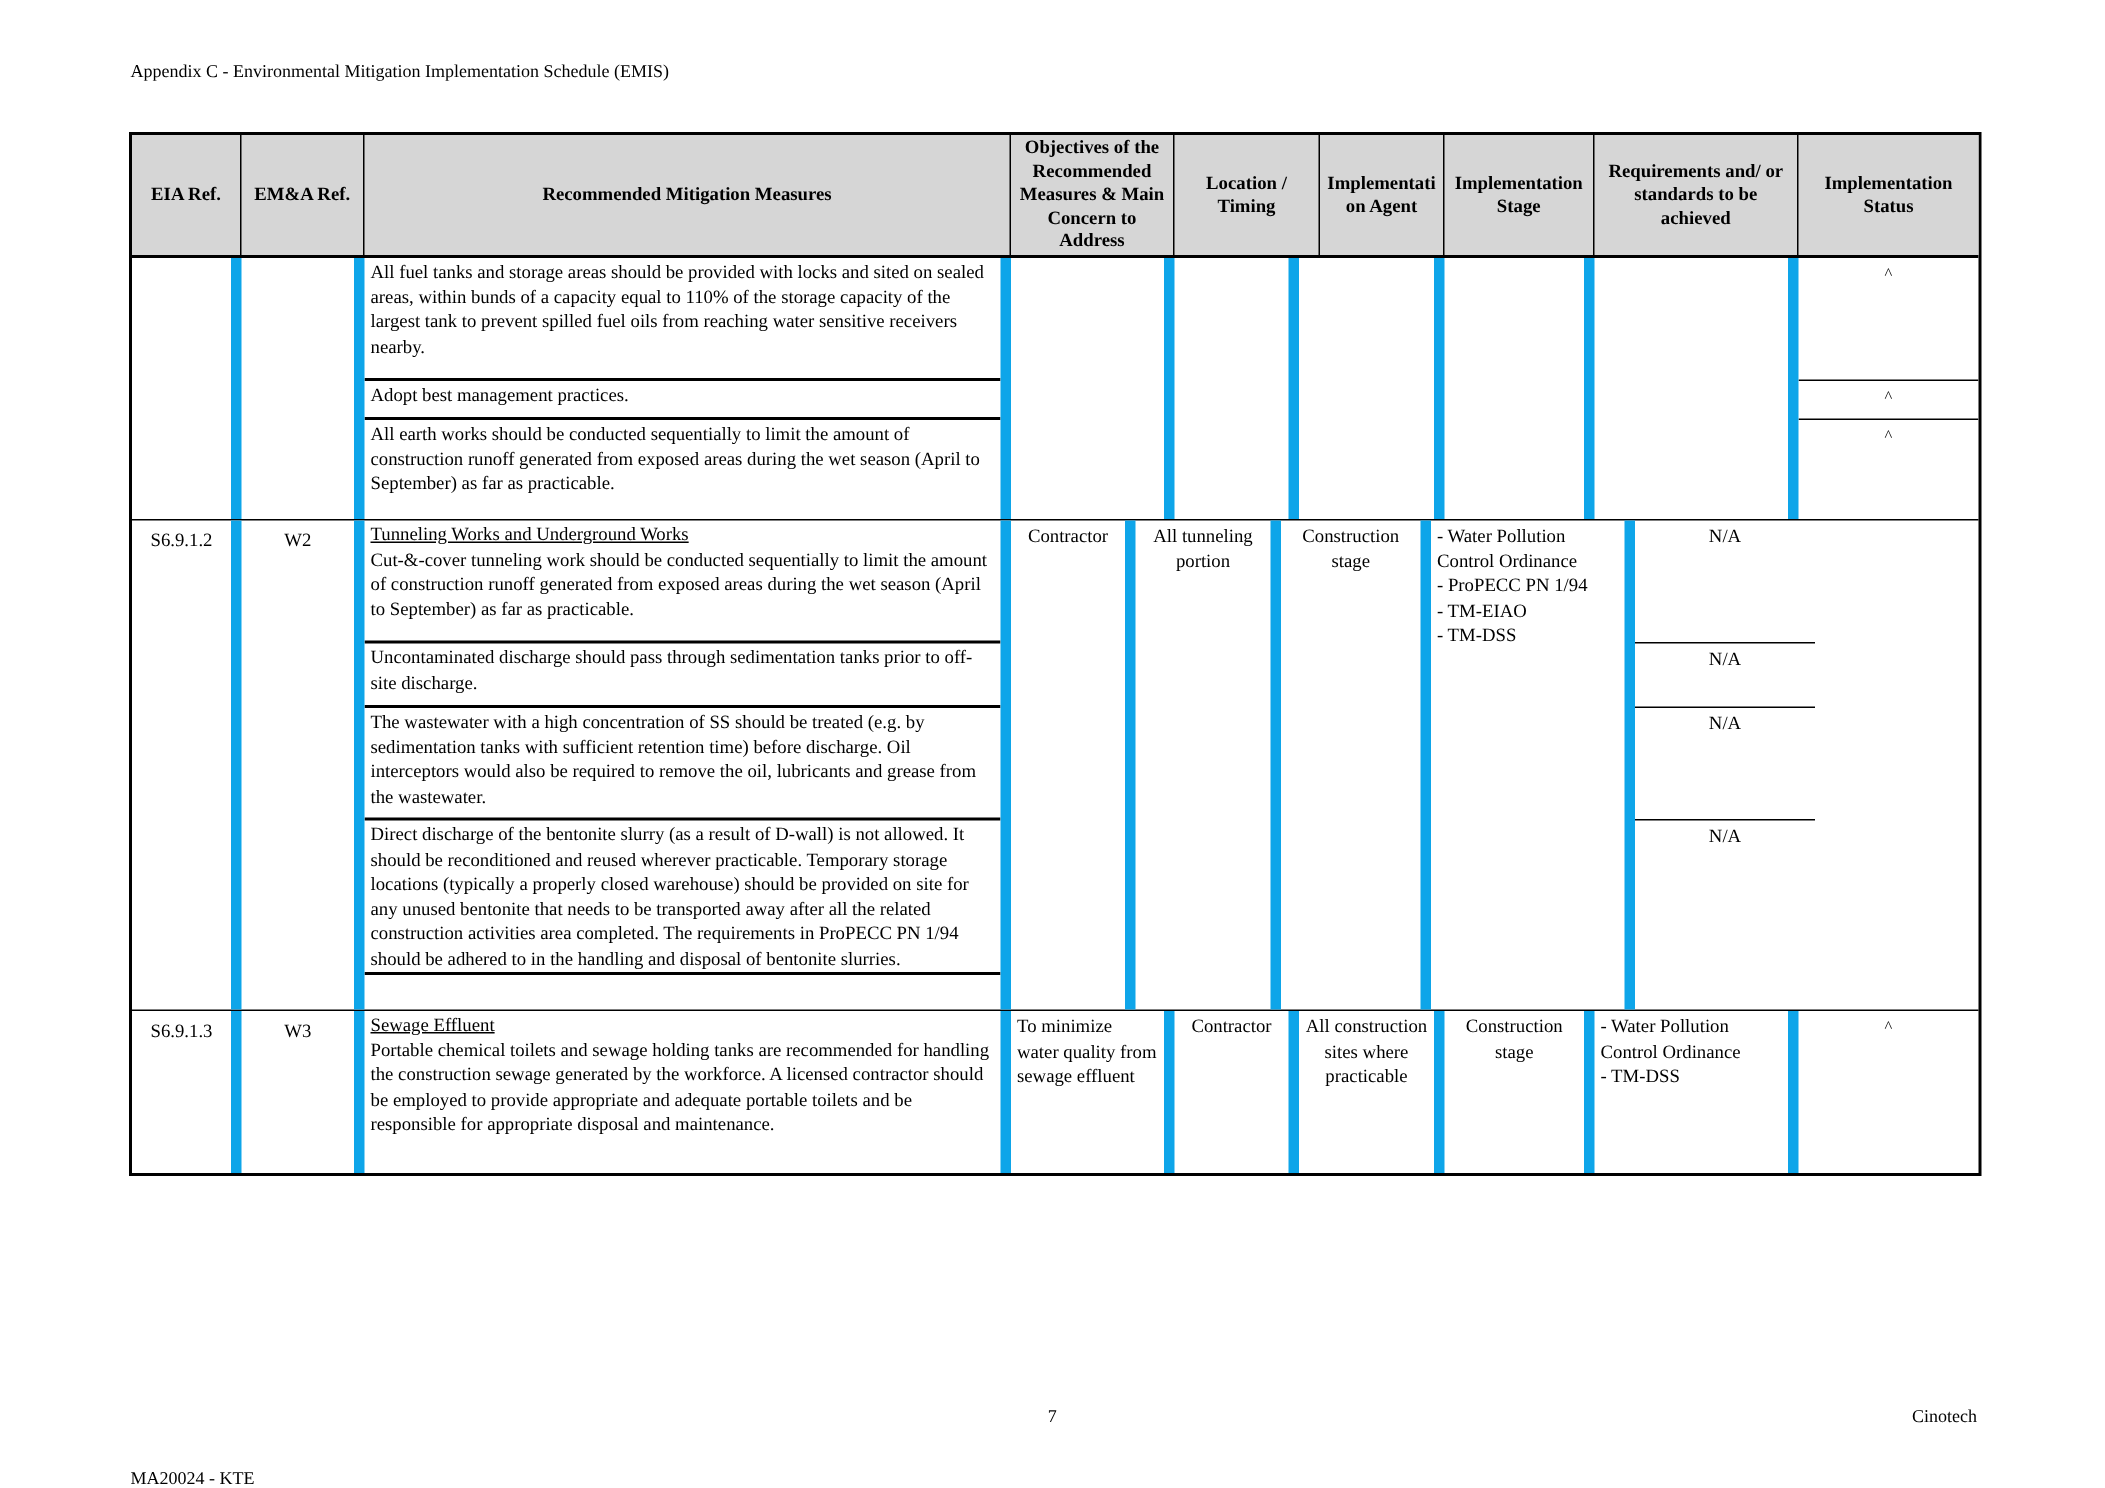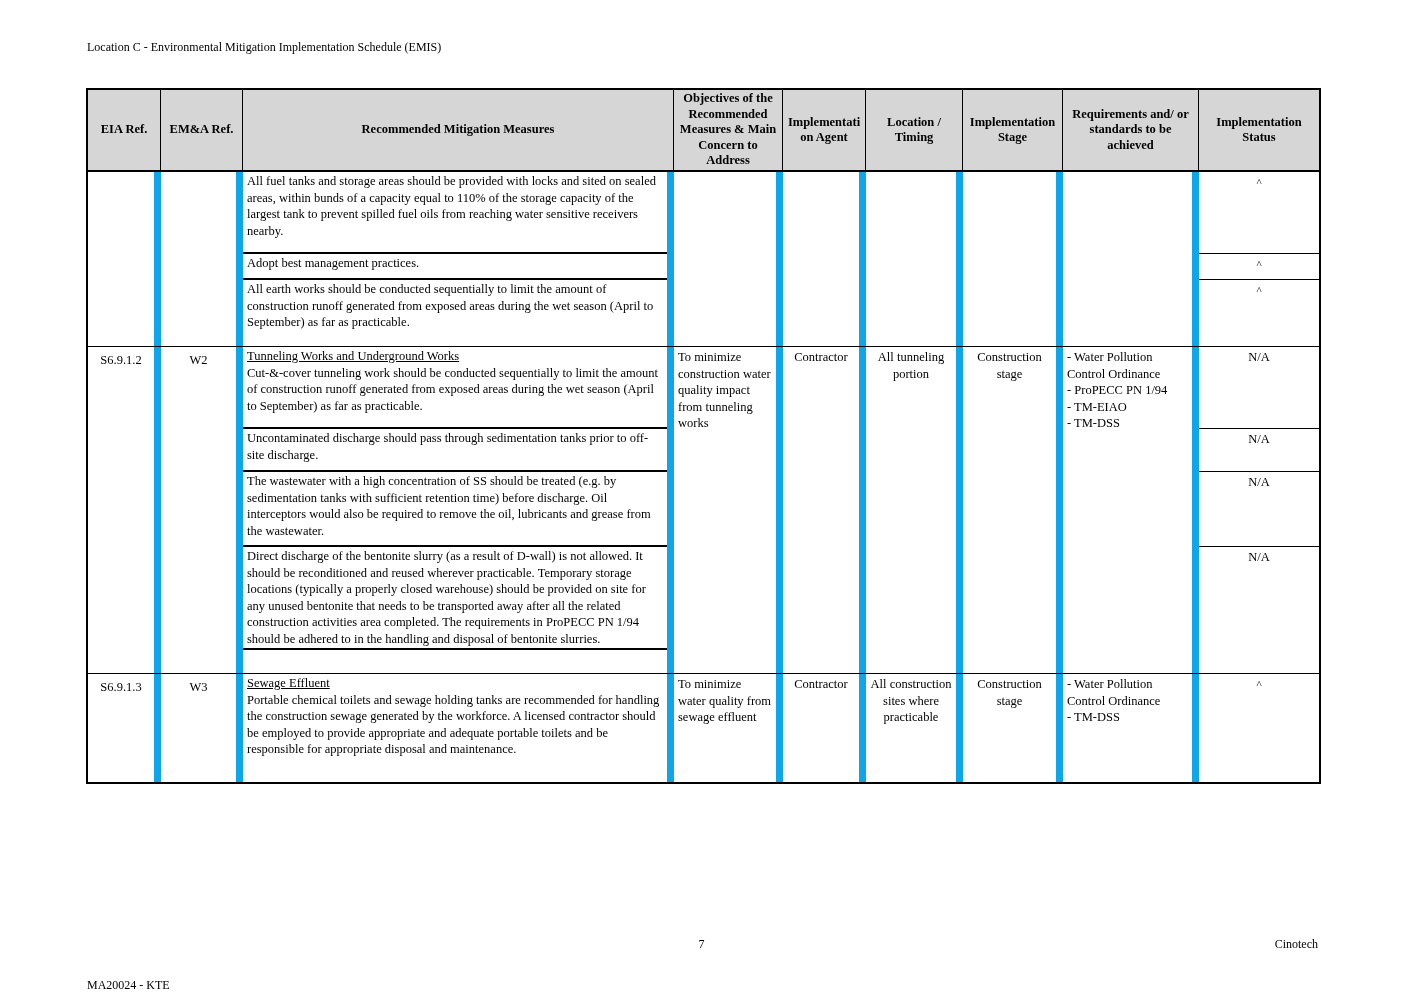--- a/index.html
+++ b/index.html
@@ -43,37 +43,37 @@
 
   .footer-left   { position:absolute; left:87px;  top:978px; font-size:12px; }
   .footer-center { position:absolute; left:0; right:0; top:937px; text-align:center; font-size:12px; }
   .footer-right  { position:absolute; right:85px; top:937px; font-size:12px; }
 </style>
 </head>
 <body>
 
 <div class="page">
 
-  <div class="doc-header">Location C - Environmental Mitigation Implementation Schedule (EMIS)</div>
+  <div class="doc-header">Appendix C - Environmental Mitigation Implementation Schedule (EMIS)</div>
 
   <div class="tbl">
 
     <div class="row hrow">
       <div class="hcell c1">EIA Ref.</div>
       <div class="hcell c2">EM&amp;A Ref.</div>
       <div class="hcell c3">Recommended Mitigation Measures</div>
       <div class="hcell c4">Objectives of the
 Recommended
 Measures &amp; Main
 Concern to
 Address</div>
+      <div class="hcell c6">Location /
+Timing</div>
       <div class="hcell c5">Implementati
 on Agent</div>
-      <div class="hcell c6">Location /
-Timing</div>
       <div class="hcell c7">Implementation
 Stage</div>
       <div class="hcell c8">Requirements and/ or
 standards to be
 achieved</div>
       <div class="hcell c9">Implementation
 Status</div>
     </div>
 
     <div class="row grp" style="height:175px">
@@ -119,21 +119,20 @@
         <div class="mcell" style="height:43px">
           <span>Uncontaminated discharge should pass through sedimentation tanks prior to off-site discharge.</span>
         </div>
         <div class="mcell" style="height:75px">
           <span>The wastewater with a high concentration of SS should be treated (e.g. by sedimentation tanks with sufficient retention time) before discharge.  Oil interceptors would also be required to remove the oil, lubricants and grease from the wastewater.</span>
         </div>
         <div class="mcell" style="height:103px">
           <span>Direct discharge of the bentonite slurry (as a result of D-wall) is not allowed.  It should be reconditioned and reused wherever practicable.  Temporary storage locations (typically a properly closed warehouse) should be provided on site for any unused bentonite that needs to be transported away after all the related construction activities area completed.  The requirements in ProPECC PN 1/94 should be adhered to in the handling and disposal of bentonite slurries.</span>
         </div>
       </div>
-      <div class="cell c4 obj">To minimize construction water quality impact from tunneling works</div>
       <div class="cell c5 ctr">Contractor</div>
       <div class="cell c6 ctr">All tunneling portion</div>
       <div class="cell c7 ctr">Construction stage</div>
       <div class="cell c8 req">- Water Pollution Control Ordinance
 - ProPECC PN 1/94
 - TM-EIAO
 - TM-DSS</div>
       <div class="cell c9">
         <div class="scell" style="height:82px">N/A</div>
         <div class="scell" style="height:43px">N/A</div>

